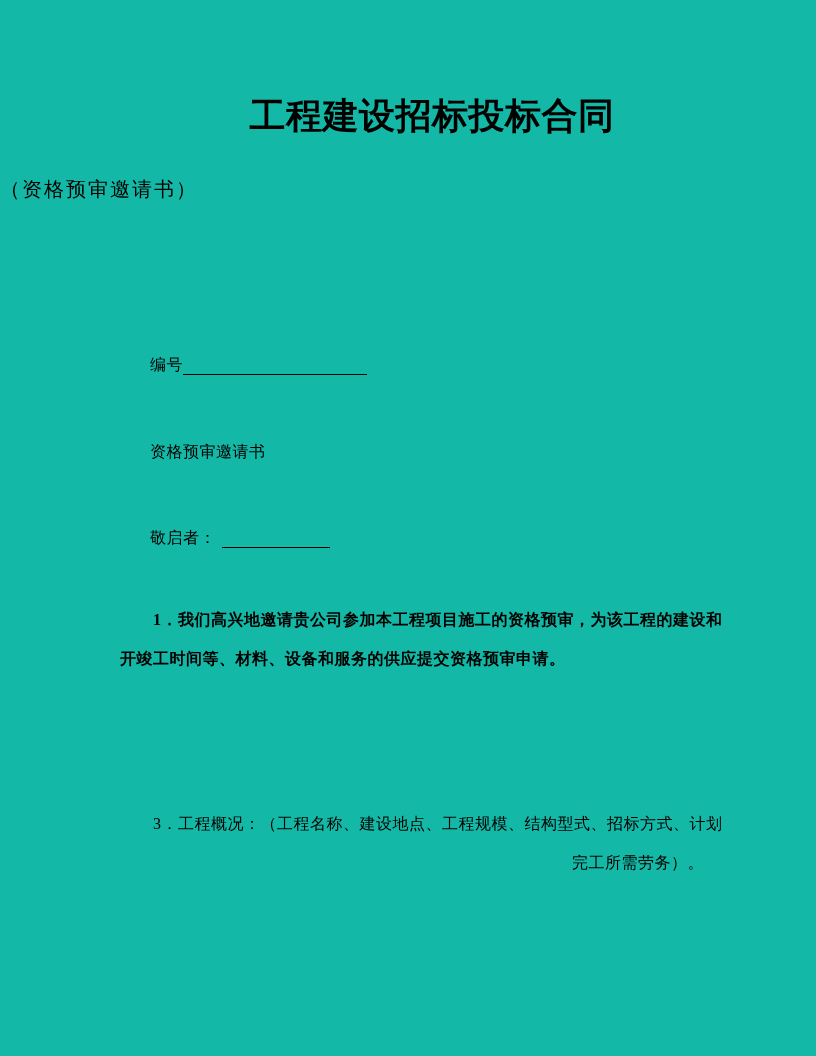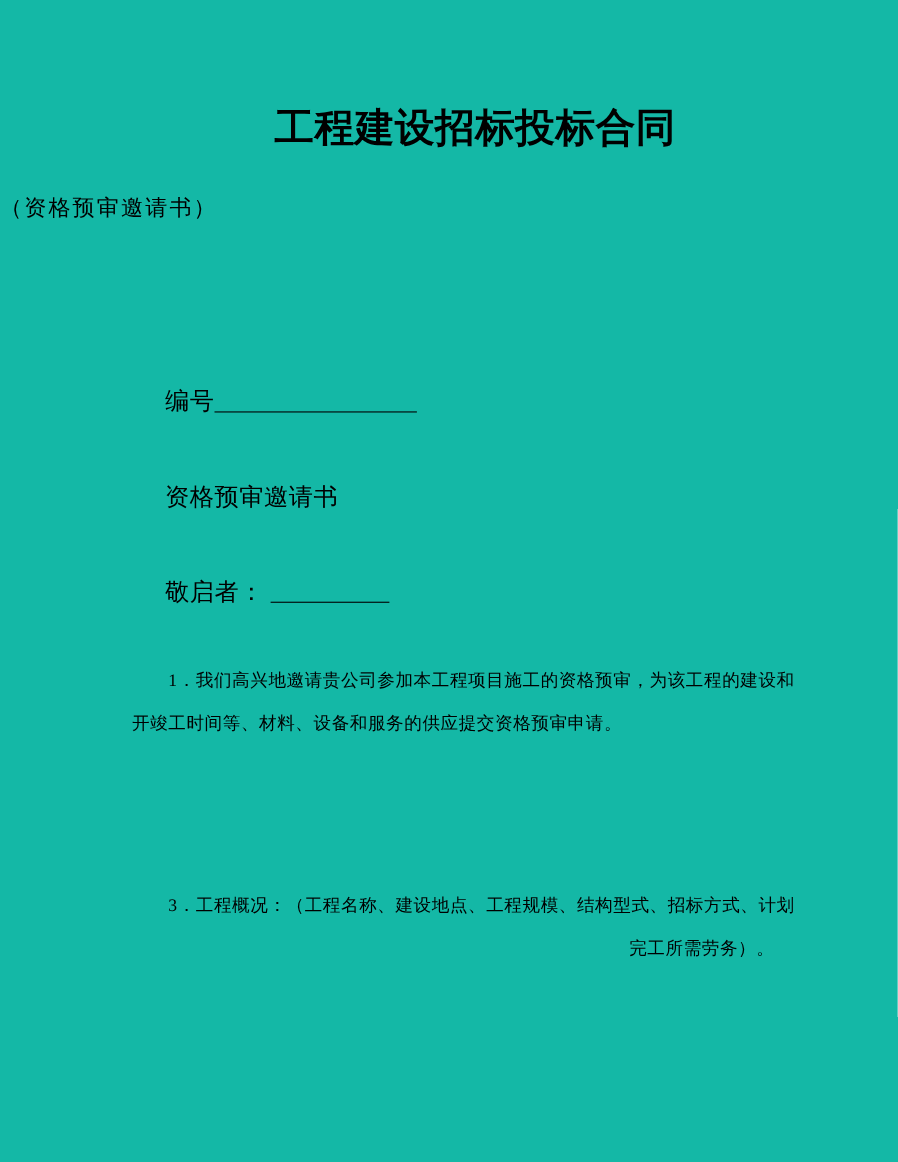--- a/index.html
+++ b/index.html
@@ -35,21 +35,21 @@
     left: 0;
     right: 0;
     text-align: left;
     font-size: 20px;
     line-height: 24px;
     letter-spacing: 2px;
   }
   .field-line {
     position: absolute;
     left: 150px;
-    font-size: 22px;
+    font-size: 16px;
     line-height: 20px;
     letter-spacing: 0.5px;
     white-space: nowrap;
   }
   .line-number   { top: 355px; }
   .line-docname  { top: 442px; }
   .line-salute   { top: 528px; text-align: right; }
   .blank {
     display: inline-block;
     border-bottom: 1px solid #000000;
@@ -63,21 +63,21 @@
     left: 120px;
     width: 584px;
     font-size: 16px;
   }
   .para-line {
     line-height: 39px;
     letter-spacing: 0.5px;
     white-space: nowrap;
   }
   .indent { text-indent: 33px; }
-  .para-1 { top: 600px; }
+  .para-1 { top: 600px; font-weight: bold; }
   .para-2 { top: 722px; }
   .para-3 { top: 804px; text-align: right; }
 </style>
 </head>
 <body>
 
 <div class="page">
 
   <div class="doc-title">工程建设招标投标合同</div>
 

